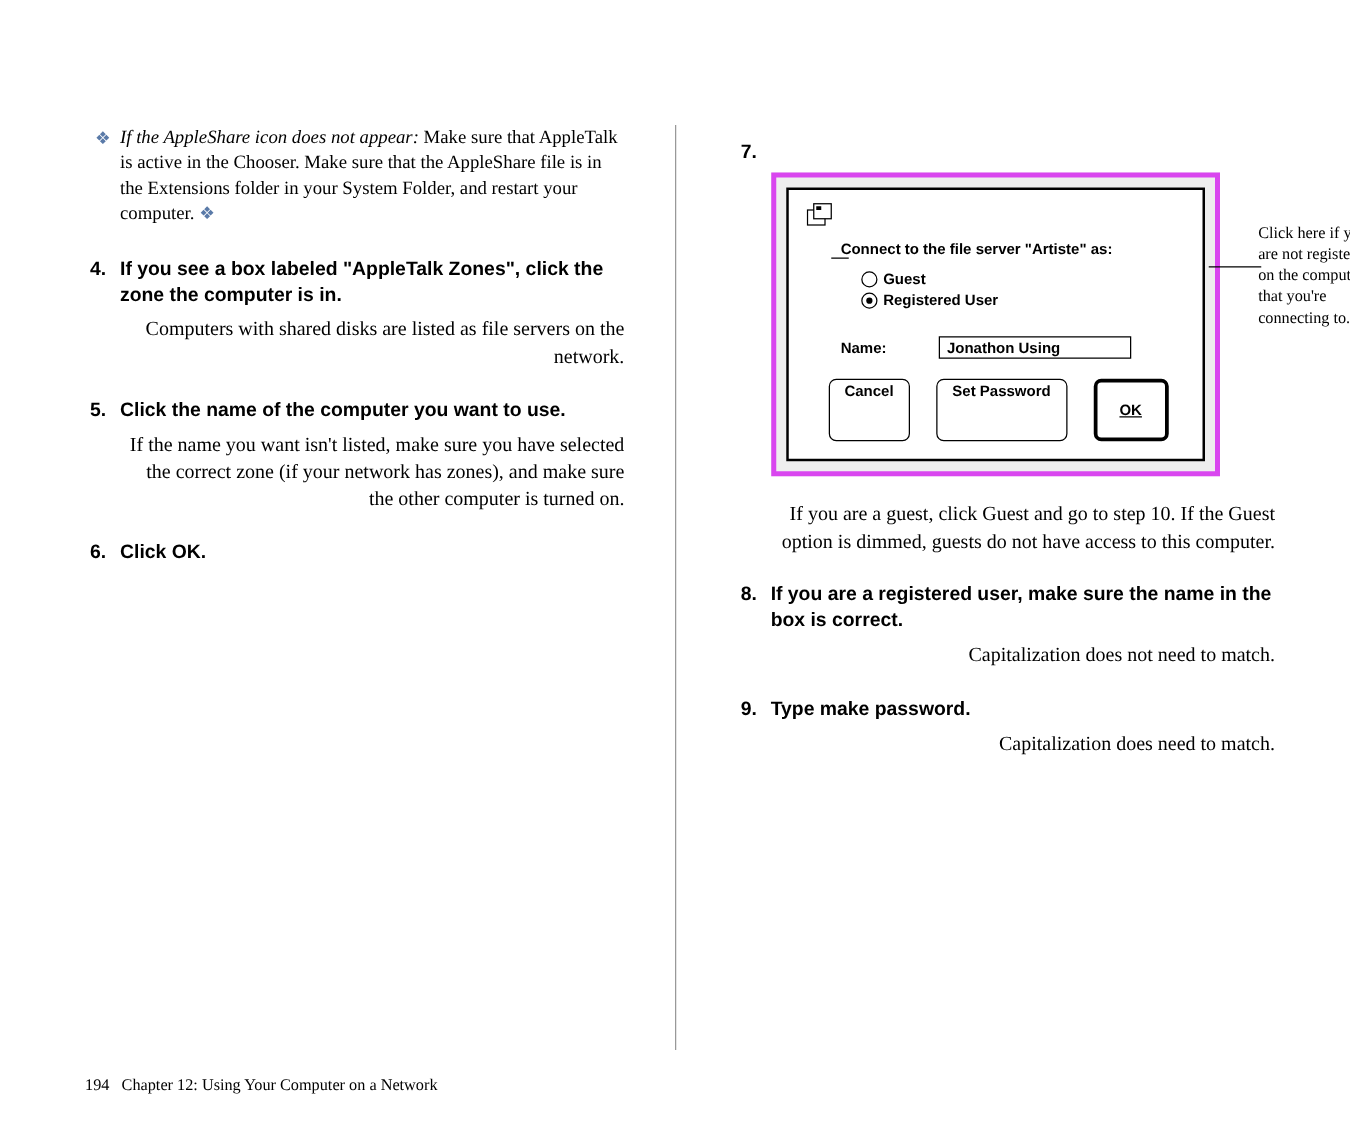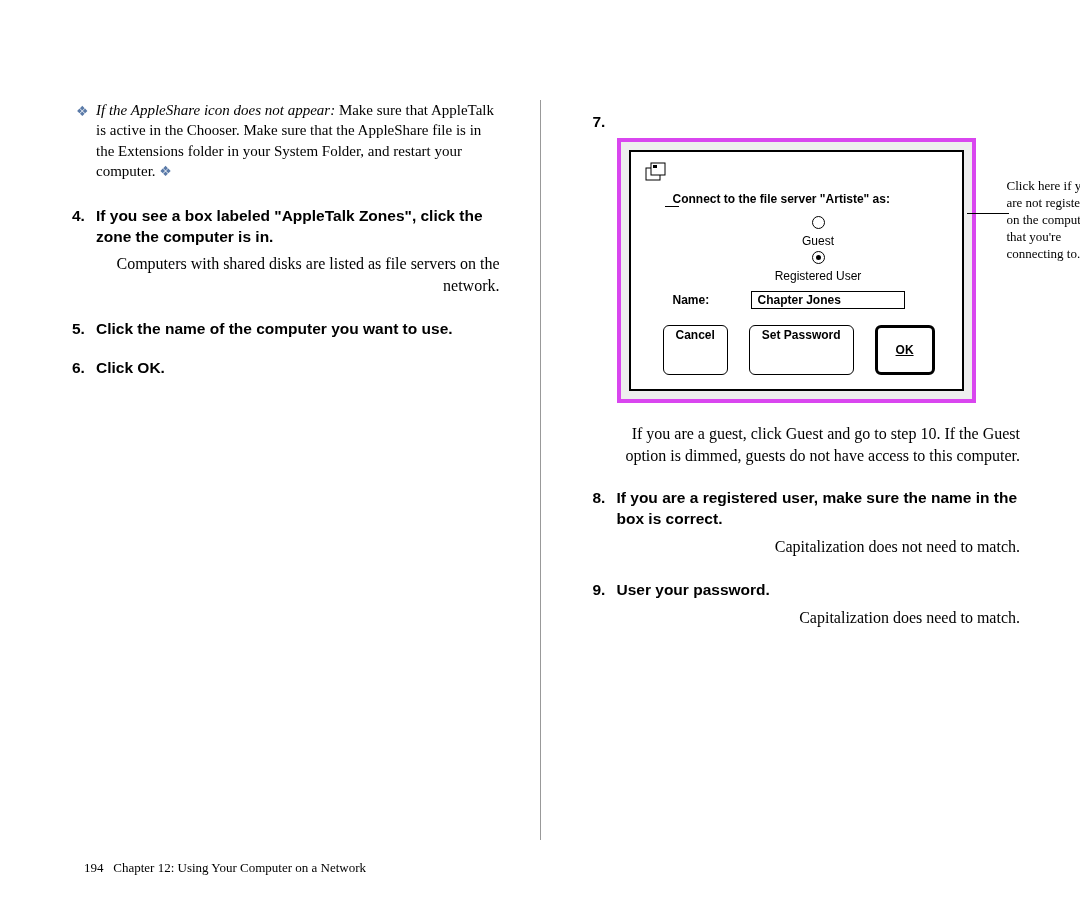--- a/index.html
+++ b/index.html
@@ -94,27 +94,26 @@
   }
   .dialog-icon svg { width:100%; height:100%; }
   .dialog-title {
     font-weight: bold;
     font-size: 12px;
     margin-bottom: 10px;
     margin-left:28px;
   }
   .radio-row {
     margin-left: 44px;
-    font-weight:normal;
+    font-weight:bold;
     font-size:12px;
     display:flex;
     align-items:center;
     gap:5px;
     margin-bottom:3px;
-    flex-direction:column;
   }
   .radio-outer {
     width:11px; height:11px;
     border:1px solid #000;
     border-radius:50%;
     display:flex;
     align-items:center;
     justify-content:center;
   }
   .radio-inner {
@@ -127,21 +126,21 @@
     border-top:1px solid #000;
     height:1px;
     width:14px;
     left:34px;
     top:54px;
   }
   .field-row {
     display:flex;
     align-items:center;
     margin-left:28px;
-    margin-top:8px;
+    margin-top:22px;
     font-weight:bold;
     font-size:12px;
     gap:8px;
   }
   .field-label { width:70px; }
   .field-input {
     border:1px solid #000;
     padding:1px 6px;
     width:140px;
     height:14px;
@@ -181,21 +180,21 @@
     position:absolute;
     left:350px;
     top:75px;
     width:42px;
     height:1px;
     background:#000;
   }
   .footer {
     position:absolute;
     bottom:24px;
-    left:84px;
+    left:68px;
     font-size:13px;
     font-family: Georgia, serif;
   }
 </style>
 </head>
 <body>
 
 <div class="page">
   <div class="col left-col">
     <div class="tip">
@@ -206,20 +205,21 @@
     <div class="step-heading">
       <span class="num">4.</span>
       <span>If you see a box labeled "AppleTalk Zones", click the zone the computer is in.</span>
     </div>
     <div class="step-body">Computers with shared disks are listed as file servers on the network.</div>
 
     <div class="step-heading">
       <span class="num">5.</span>
       <span>Click the name of the computer you want to use.</span>
     </div>
+    <div class="step-body">If the name you want isn't listed, make sure you have selected the correct zone (if your network has zones), and make sure the other computer is turned on.</div>
 
     <div class="step-heading">
       <span class="num">6.</span>
       <span>Click OK.</span>
     </div>
   </div>
 
   <div class="divider"></div>
 
   <div class="col right-col">
@@ -244,21 +244,21 @@
           <span>Guest</span>
         </div>
         <div class="radio-row">
           <span class="radio-outer">
                 <span class="radio-inner"></span>
               </span>
           <span>Registered User</span>
         </div>
         <div class="field-row">
           <span class="field-label">Name:</span>
-          <span class="field-input">Chapter Jones</span>
+          <span class="field-input">Jonathon Using</span>
         </div>
         <div class="btn-row">
           <span class="dlg-btn">Cancel</span>
           <span class="dlg-btn">Set Password</span>
           <span class="dlg-btn primary">OK</span>
         </div>
       </div>
       </div>
       <div class="callout-line"></div>
       <div class="callout">Click here if you are not registered on the computer that you're connecting to.</div>
@@ -267,21 +267,21 @@
     <div class="step-body">If you are a guest, click Guest and go to step 10. If the Guest option is dimmed, guests do not have access to this computer.</div>
 
     <div class="step-heading">
       <span class="num">8.</span>
       <span>If you are a registered user, make sure the name in the box is correct.</span>
     </div>
     <div class="step-body">Capitalization does not need to match.</div>
 
     <div class="step-heading">
       <span class="num">9.</span>
-      <span>User your password.</span>
+      <span>Type make password.</span>
     </div>
     <div class="step-body">Capitalization does need to match.</div>
   </div>
 </div>
 
 <div class="footer">
   <span>194</span>&nbsp;&nbsp;&nbsp;<span>Chapter 12: Using Your Computer on a Network</span>
 </div>
 
 </body></html>

